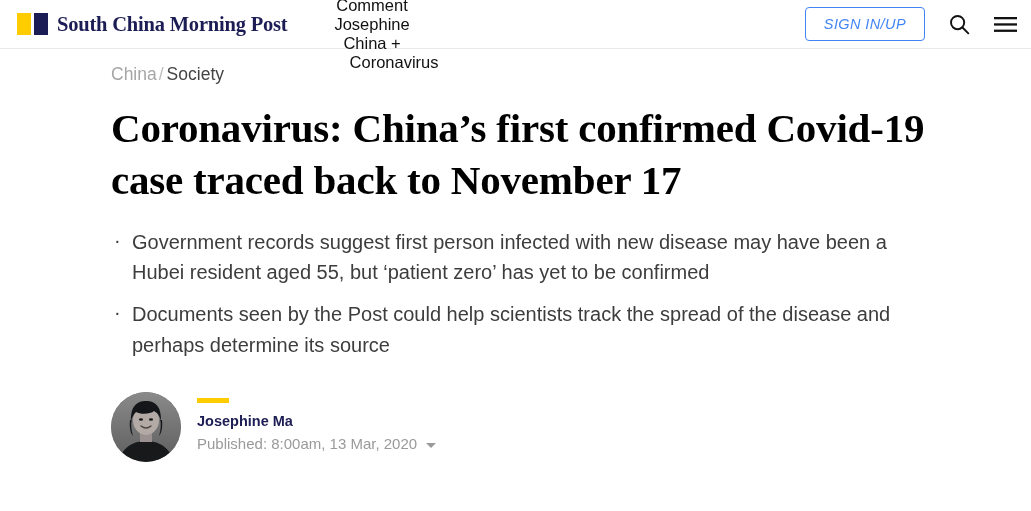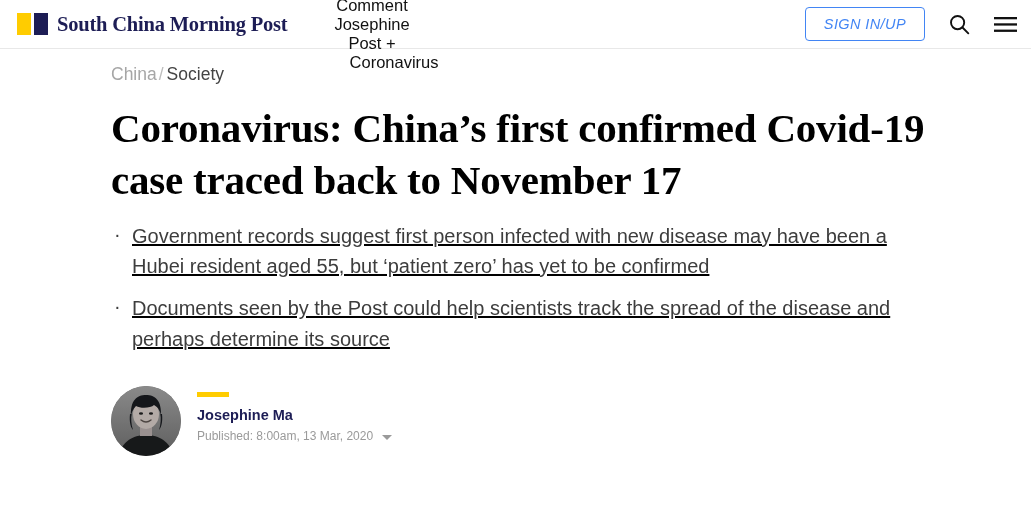--- a/index.html
+++ b/index.html
@@ -140,24 +140,23 @@
     font-size: 41px;
     line-height: 1.27;
     color: #000000;
     margin: 18px 0 0 0;
     letter-spacing: -0.2px;
     max-width: 830px;
   }
 
   .bullets {
     list-style: none;
-    margin: 15px 0 0 0;
+    margin: 21px 0 0 0;
     padding: 0;
     max-width: 800px;
-    text-decoration: underline;
   }
   .bullets li {
     position: relative;
     padding-left: 21px;
     font-size: 20px;
     line-height: 1.52;
     color: #3d3d3d;
     margin-bottom: 12px;
   }
   .bullets li:last-child { margin-bottom: 0; }
@@ -207,21 +206,21 @@
     display: inline-block;
     cursor: pointer;
   }
   .publish-row {
     display: flex;
     align-items: center;
     margin-top: 5px;
     cursor: pointer;
   }
   .publish-text {
-    font-size: 12px;
+    font-size: 15px;
     color: #9a9a9a;
     line-height: 1.25;
     white-space: nowrap;
   }
   .caret {
     width: 0;
     height: 0;
     border-left: 5px solid transparent;
     border-right: 5px solid transparent;
     border-top: 5px solid #9a9a9a;
@@ -239,21 +238,21 @@
       <span class="sq sq-yellow"></span>
       <span class="sq sq-navy"></span>
     </span>
     <span class="brand-name">South China Morning Post</span>
   </a>
 
   <nav class="main-nav">
     <a class="nav-item" href="#">News</a>
     <a class="nav-item" href="#">Comment</a>
     <a class="nav-item" href="#">Josephine</a>
-    <a class="nav-item" href="#">Post +</a>
+    <a class="nav-item" href="#">China +</a>
     <a class="nav-item" href="#">Coronavirus</a>
   </nav>
 
   <div class="header-right">
     <button class="signin-btn">SIGN IN/UP</button>
 
     <button class="icon-btn">
       <span>
         <svg width="21" height="21" viewBox="0 0 21 21">
           <circle cx="8.6" cy="8.6" r="6.6" fill="none" stroke="#111111" stroke-width="1.9"></circle>

